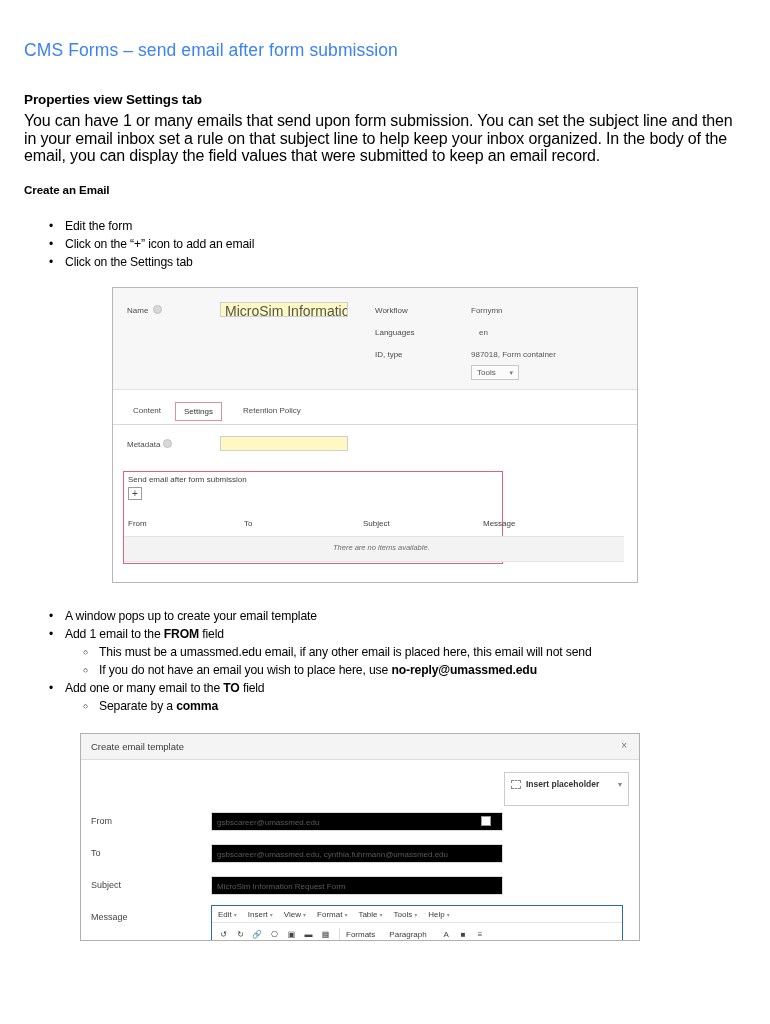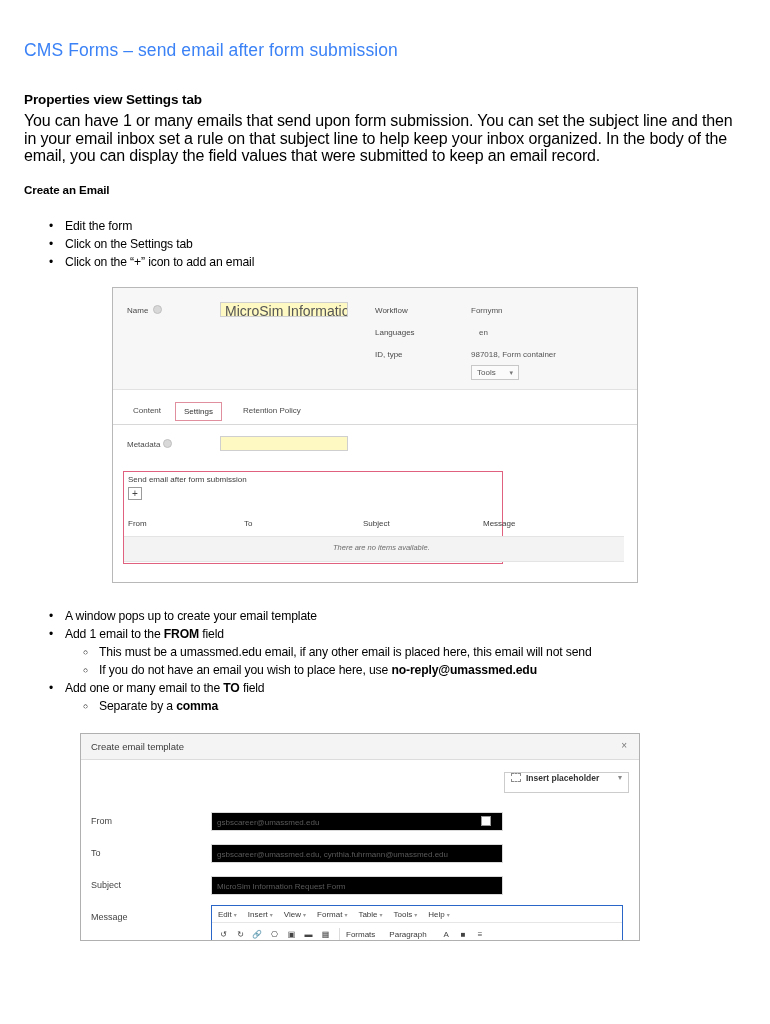--- a/index.html
+++ b/index.html
@@ -305,22 +305,22 @@
   .s2-placeholder-btn {
     position: absolute;
     left: 423px;
     top: 38px;
     width: 125px;
     height: 21px;
     border: 1px solid #cccccc;
     background: #ffffff;
     box-sizing: border-box;
     display: flex;
-    align-items: flex-start;
-    padding: 0 6px;
+    align-items: flex-end;
+    padding: 16px 6px;
     font-size: 8.5px;
     font-weight: bold;
     color: #333;
   }
   .ph-icon {
     width: 10px;
     height: 9px;
     border: 1px dashed #8a8a8a;
     margin-right: 5px;
     flex: 0 0 auto;
@@ -438,22 +438,22 @@
   <div class="doc-title">CMS Forms – send email after form submission</div>
 
   <div class="section-head">Properties view Settings tab</div>
 
   <div class="body-para">You can have 1 or many emails that send upon form submission. You can set the subject line and then in your email inbox set a rule on that subject line to help keep your inbox organized. In the body of the email, you can display the field values that were submitted to keep an email record.</div>
 
   <div class="sub-head">Create an Email</div>
 
   <ul class="bullets list-1">
     <li class="lvl1">Edit the form</li>
+    <li class="lvl1">Click on the “+” icon to add an email</li>
     <li class="lvl1">Click on the Settings tab</li>
-    <li class="lvl1">Click on the “+” icon to add an email</li>
   </ul>
 
   <div class="shot1">
 
     <div class="s1-top"></div>
 
     <div class="s1-label" style="left:14px; top:18px;">Name</div>
     <div class="s1-info-icon" style="left:40px; top:17px;"></div>
     <div class="s1-input" style="left:107px; top:14px; width:128px; height:15px;">MicroSim Information Request</div>
 

